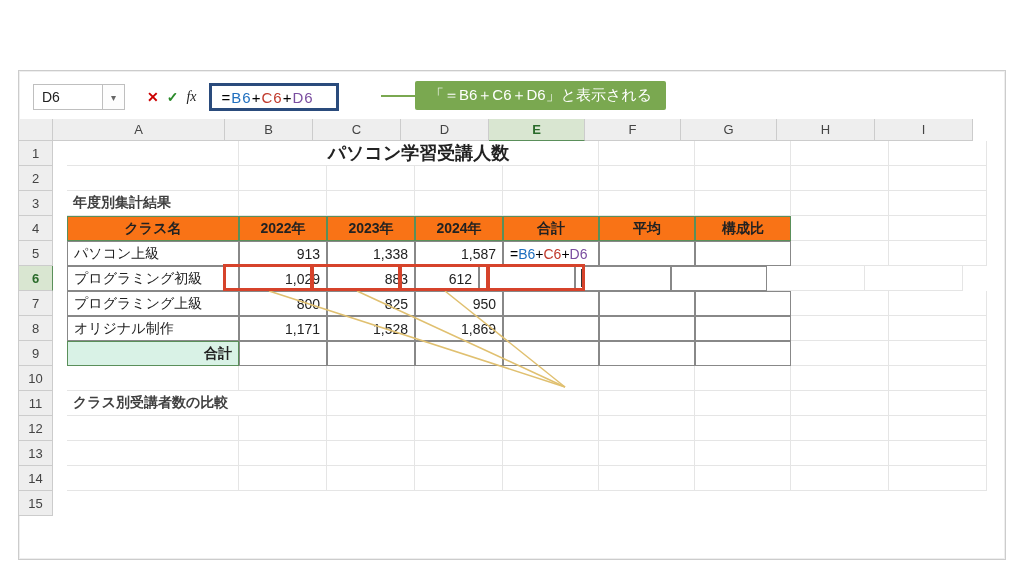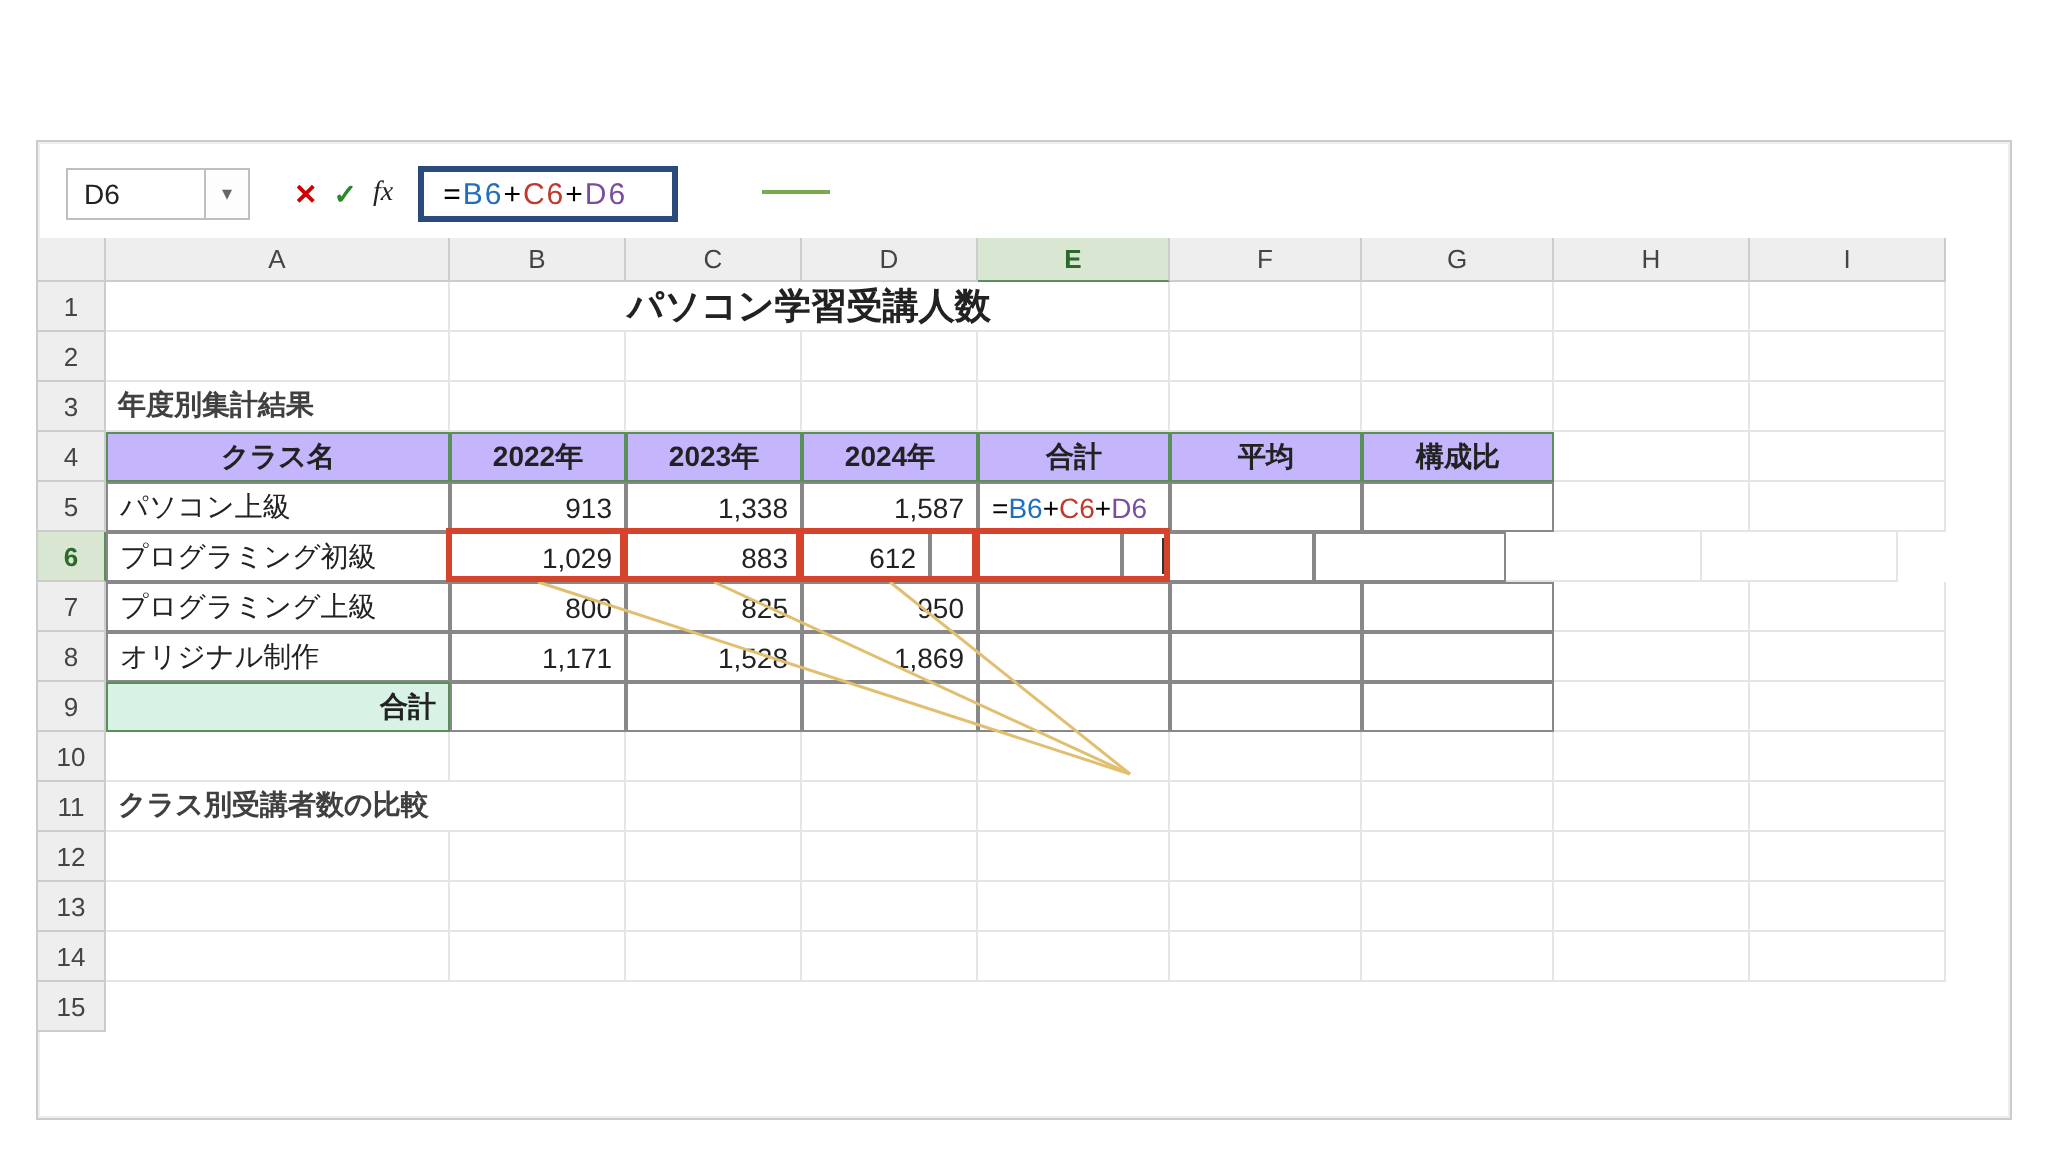--- a/index.html
+++ b/index.html
@@ -93,29 +93,29 @@
     position: absolute; left: 0; top: 22px; width: 34px;
   }
   .row-h {
     width: 34px; height: 25px; background: #eee;
     border-right: 1px solid #ccc; border-bottom: 1px solid #ccc;
     display: flex; align-items: center; justify-content: center;
     font-size: 13px; color: #444;
   }
   .row-h.active { background: #d9e6d1; font-weight: bold; color: #2a6b2a; border-right-color:#5a8f5a;}
   .grid {
-    position: absolute; left: 34px; top: 22px;
+    position: absolute; left: 34px; top: 22px; padding-left: 14px;
   }
   .grid-row { display: flex; height: 25px; }
   .cell {
     height: 25px; border-right: 1px solid #e5e5e5; border-bottom: 1px solid #e5e5e5;
     padding: 2px 6px; display: flex; align-items: center;
     font-size: 14px; background: #fff; white-space: nowrap;
   }
-  .cell.h { background: #c4b5fd; border: 1px solid #5a8f5a; font-weight: bold; justify-content: center; }
+  .cell.h { background: #f97316; border: 1px solid #5a8f5a; font-weight: bold; justify-content: center; }
   .cell.num { justify-content: flex-end; }
   .cell.tteal { color: #404040; font-weight: bold; }
   .cell.title { font-size: 18px; font-weight: bold; justify-content: flex-start; border-bottom:1px solid #e5e5e5; }
   .cell.b-all { border: 1px solid #888; }
   
   .cell.total-label { text-align:right; justify-content:flex-end; }
 
   
   .redbox {
     position: absolute; border: 3px solid #d6432b; pointer-events: none;
@@ -167,20 +167,21 @@
       <span class="fi-eq">=</span>
         <span class="fi-ref-b">B6</span>
         <span class="fi-plus">+</span>
         <span class="fi-ref-c">C6</span>
         <span class="fi-plus">+</span>
         <span class="fi-ref-d">D6</span>
     </div>
   </div>
 
   <div class="cg-line"></div>
+  <div class="callout-green">「＝B6＋C6＋D6」と表示される</div>
 
   <div class="sheet">
     <div class="corner"></div>
     <div class="col-headers" id="colHeaders">
         <div class="col-h" style="width: 172px;">A</div>
         <div class="col-h" style="width: 88px;">B</div>
         <div class="col-h" style="width: 88px;">C</div>
         <div class="col-h" style="width: 88px;">D</div>
         <div class="col-h active" style="width: 96px;">E</div>
         <div class="col-h" style="width: 96px;">F</div>

